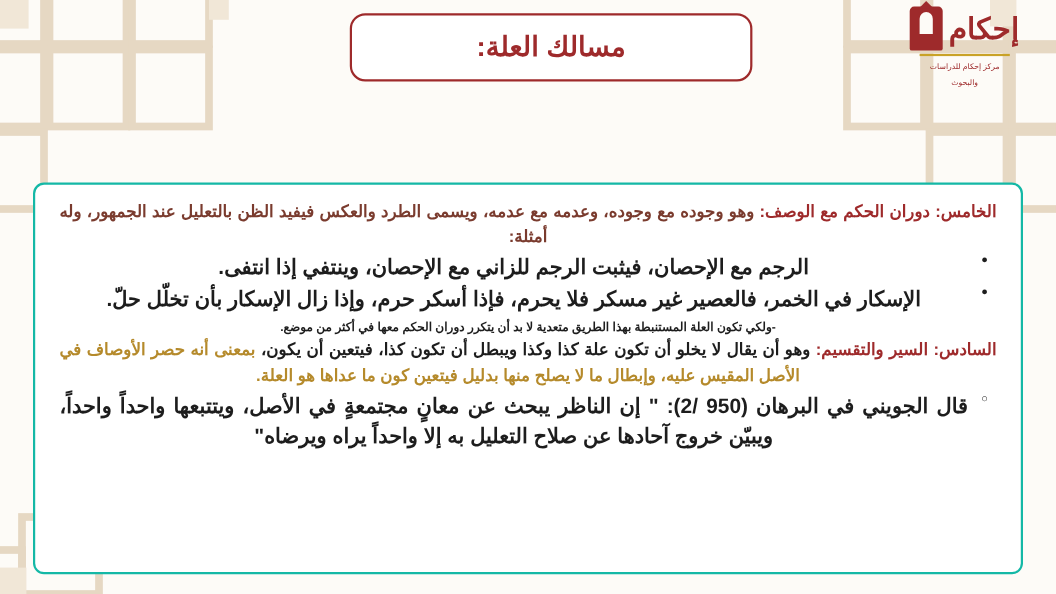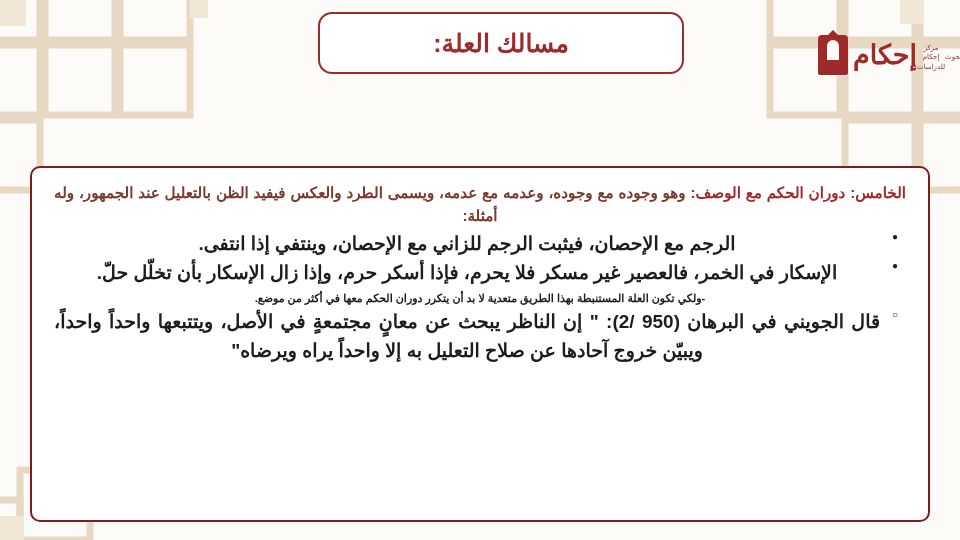--- a/index.html
+++ b/index.html
@@ -51,28 +51,28 @@
     color: #9e2a2b;
     font-size: 25px;
     font-weight: bold;
     direction: rtl;
     letter-spacing: 0px;
   }
 
   
   .logo {
     position: absolute;
-    top: 16px;
+    top: 4px;
     right: 24px;
     width: 118px;
     height: 78px;
     display: flex;
-    flex-direction: row;
+    flex-direction: column;
     align-items: center;
-    justify-content: space-between;
+    justify-content: center;
   }
   .logo-row {
     display: flex;
     align-items: center;
     gap: 5px;
   }
   .logo-mark {
     width: 30px;
     height: 40px;
     background: #9e2a2b;
@@ -125,21 +125,21 @@
   }
 
   
   .content-card {
     position: absolute;
     top: 166px;
     left: 30px;
     width: 900px;
     height: 356px;
     background: #ffffff;
-    border: 2px solid #7f1d1d;
+    border: 2px solid #14b8a6;
     border-radius: 10px;
     box-sizing: border-box;
     padding: 14px 22px 10px 22px;
     direction: rtl;
     overflow: hidden;
   }
 
   .para {
     font-size: 15.2px;
     font-weight: bold;
@@ -256,20 +256,23 @@
       <span class="label-red">الخامس: دوران الحكم مع الوصف:</span><span class="brown"> وهو وجوده مع وجوده، وعدمه مع عدمه، ويسمى الطرد والعكس فيفيد الظن بالتعليل عند الجمهور، وله أمثلة:</span>
     </p>
 
     <ul class="bullets">
       <li>الرجم مع الإحصان، فيثبت الرجم للزاني مع الإحصان، وينتفي إذا انتفى.</li>
       <li>الإسكار في الخمر، فالعصير غير مسكر فلا يحرم، فإذا أسكر حرم، وإذا زال الإسكار بأن تخلّل حلّ.</li>
     </ul>
 
     <p class="line-dark">-ولكي تكون العلة المستنبطة بهذا الطريق متعدية لا بد أن يتكرر دوران الحكم معها في أكثر من موضع.</p>
 
+    <p class="para">
+      <span class="label-red">السادس: السير والتقسيم:</span><span class="dark"> وهو أن يقال لا يخلو أن تكون علة كذا وكذا ويبطل أن تكون كذا، فيتعين أن يكون،</span><span class="gold"> بمعنى أنه حصر الأوصاف في الأصل المقيس عليه، وإبطال ما لا يصلح منها بدليل فيتعين كون ما عداها هو العلة.</span>
+    </p>
 
     <ul class="circles">
       <li>قال الجويني في البرهان (950 /2): " إن الناظر يبحث عن معانٍ مجتمعةٍ في الأصل، ويتتبعها واحداً واحداً، ويبيّن خروج آحادها عن صلاح التعليل به إلا واحداً يراه ويرضاه"</li>
     </ul>
 
 
   </div>
 </div>
 
 </body></html>

